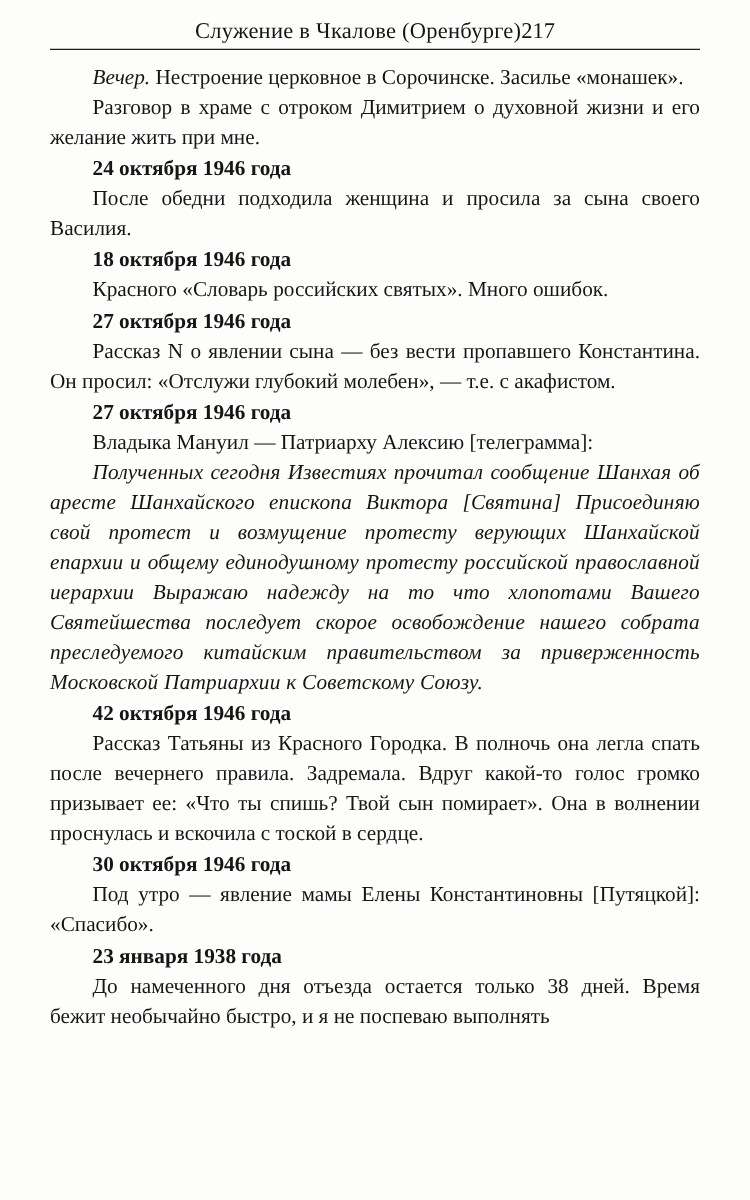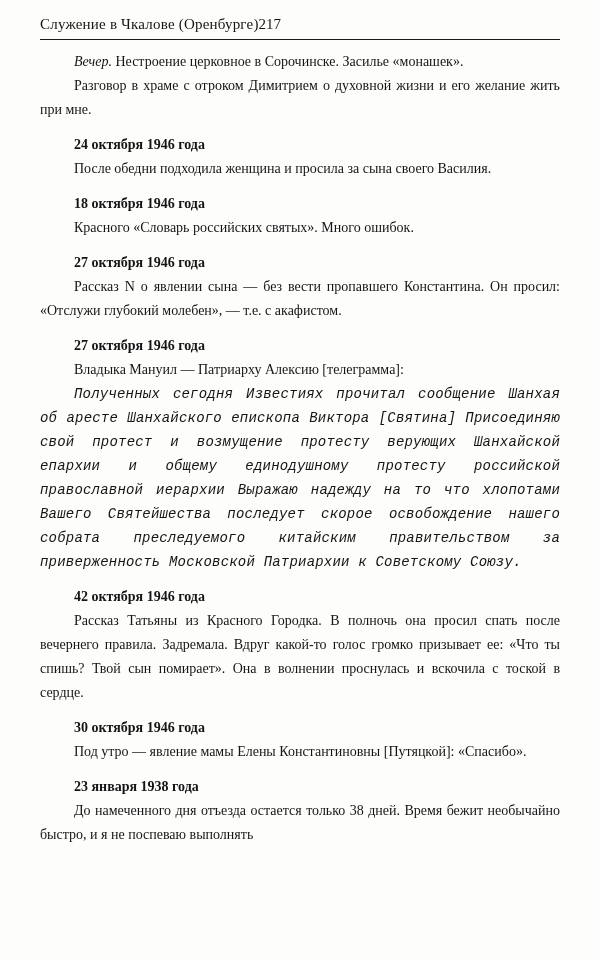--- a/index.html
+++ b/index.html
@@ -14,47 +14,46 @@
     width: 600px;
     height: 960px;
     margin: 0 auto;
     background: #fdfdfc;
     box-sizing: border-box;
     padding: 14px 40px 0 40px;
     overflow: hidden;
   }
   .page-header {
     display: flex;
-    justify-content: flex-start;
+    justify-content: center;
     align-items: baseline;
-    font-size: 15px;
+    font-size: 18px;
     line-height: 20px;
   }
   .running-title { letter-spacing: 0.2px; }
   .page-number { font-weight: normal; }
   .header-rule {
     border: 0;
     border-top: 1.7px solid #1c1c1c;
     margin: 5px 0 10px 0;
   }
-  .content { font-size: 14px; }
+  .content { font-size: 17px; }
   .para {
     margin: 0;
     text-align: justify;
     text-indent: 34px;
     line-height: 24px;
   }
   .date {
     font-weight: bold;
-    margin-top: 11px;
+    margin-top: 1px;
   }
   .telegram {
     font-style: italic;
     letter-spacing: 0.2px;
-    font-family: Liberation Mono, monospace;
   }
   .lead-italic { font-style: italic; }
 </style>
 </head>
 <body>
 
 <div class="page">
 
   <div class="page-header">
     <span class="running-title">Служение в Чкалове (Оренбурге)</span>
@@ -76,21 +75,21 @@
 
     <p class="para date">27 октября 1946 года</p>
     <p class="para">Рассказ N о явлении сына — без вести пропавшего Константина. Он просил: «Отслужи глубокий молебен», — т.е. с акафистом.</p>
 
     <p class="para date">27 октября 1946 года</p>
     <p class="para">Владыка Мануил — Патриарху Алексию [телеграмма]:</p>
 
     <p class="para telegram">Полученных сегодня Известиях прочитал сообщение Шанхая об аресте Шанхайского епископа Виктора [Святина] Присоединяю свой протест и возмущение протесту верующих Шанхайской епархии и общему единодушному протесту российской православной иерархии Выражаю надежду на то что хлопотами Вашего Святейшества последует скорое освобождение нашего собрата преследуемого китайским правительством за приверженность Московской Патриархии к Советскому Союзу.</p>
 
     <p class="para date">42 октября 1946 года</p>
-    <p class="para">Рассказ Татьяны из Красного Городка. В полночь она просил спать после вечернего правила. Задремала. Вдруг какой-то голос громко призывает ее: «Что ты спишь? Твой сын помирает». Она в волнении проснулась и вскочила с тоской в сердце.</p>
+    <p class="para">Рассказ Татьяны из Красного Городка. В полночь она легла спать после вечернего правила. Задремала. Вдруг какой-то голос громко призывает ее: «Что ты спишь? Твой сын помирает». Она в волнении проснулась и вскочила с тоской в сердце.</p>
 
     <p class="para date">30 октября 1946 года</p>
     <p class="para">Под утро — явление мамы Елены Константиновны [Путяцкой]: «Спасибо».</p>
 
     <p class="para date">23 января 1938 года</p>
     <p class="para">До намеченного дня отъезда остается только 38 дней. Время бежит необычайно быстро, и я не поспеваю выполнять</p>
 
   </div>
 </div>
 

